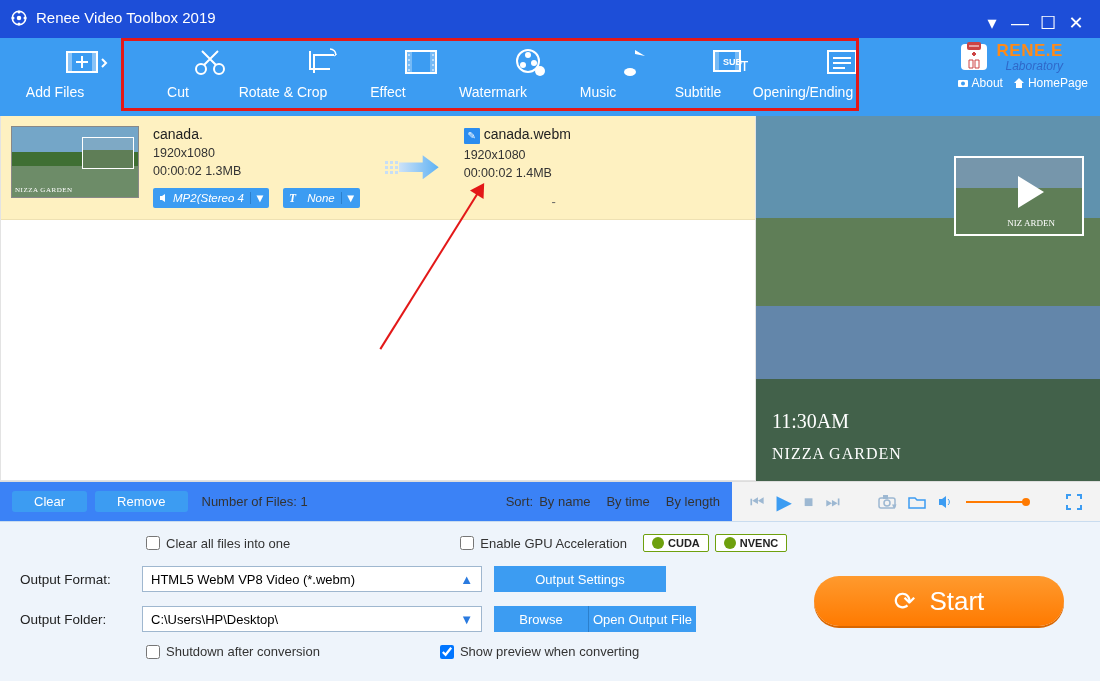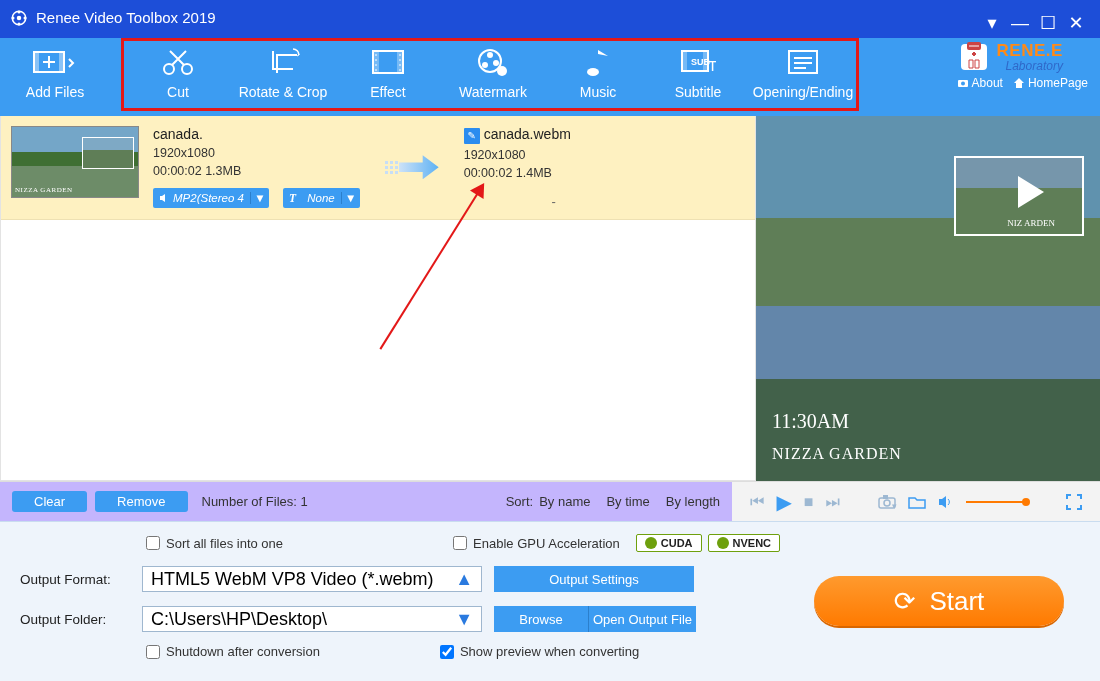--- a/index.html
+++ b/index.html
@@ -3,21 +3,21 @@
 <meta charset="utf-8">
 <style>
   * { box-sizing: border-box; margin: 0; padding: 0; font-family: "Segoe UI", Arial, sans-serif; }
   body { background: #f8f8f8; width: 1100px; height: 681px; overflow: hidden; }
   .titlebar { background: #1d4ed8; color: #fff; height: 38px; display: flex; align-items: flex-start; padding: 9px 10px; font-size: 15px; }
   .app-icon { width: 18px; height: 18px; margin-right: 8px; }
   .titlebar-gap { flex: 1; }
   .win-btn { width: 28px; height: 28px; display: flex; align-items: center; justify-content: center; color: #fff; font-size: 18px; cursor: pointer; }
   .toolbar { background: #3C9CF2; height: 78px; display: flex; align-items: flex-start; position: relative; }
   .tb-item { width: 100px; text-align: center; color: #fff; font-size: 14px; padding-top: 6px; cursor: pointer; }
-  .tb-item .ic { height: 36px; display: flex; align-items: center; justify-content: center; }
+  .tb-item .ic { height: 36px; display: flex; align-items: center; justify-content: flex-end; }
   .tb-item .lbl { margin-top: 4px; }
   .tb-item.wide { width: 110px; }
   .toolbar-highlight { position: absolute; left: 121px; top: 0; width: 738px; height: 73px; border: 3px solid #E31818; pointer-events: none; }
   .brand { position: absolute; right: 12px; top: 2px; text-align: right; color: #fff; font-size: 10.5px;}
   .brand-logo { display:flex; align-items:center; gap:6px;}
   .brand-text { font-size:17px; color:#FF8A17; font-weight:bold; letter-spacing:0.5px; font-family:"Trebuchet MS",sans-serif;}
   .brand-sub { font-style:italic; font-size:12px; color:#2F68C9; margin-top:-2px;}
   .brand-links { display:flex; gap:10px; justify-content:flex-end; margin-top:2px; font-size:12px; }
   .brand-links span { display:flex; align-items:center; gap:3px; cursor:pointer;}
   .work { display: flex; height: 365px; background:#fff;}
@@ -39,42 +39,42 @@
   .sel-btn .txt { padding:0 6px; border-right:1px solid #2b7fcc; display:flex; align-items:center; gap:4px;font-style:italic;}
   .sel-btn .dd { width:18px; text-align:center;}
   .dash-col { width:180px; text-align:center; color:#666; font-size:13px; padding-top:32px;}
   .preview { width: 344px; background:#000; display:flex; flex-direction:column;}
   .preview-img { flex:1; position:relative; background:linear-gradient(#6092ae 0 28%, #5f7e57 28% 52%, #6386aa 52% 72%, #42614a 72%); overflow:hidden;}
   .pv-inset { position:absolute; right:16px; top:40px; width:130px; height:80px; border:2px solid #fff; background:linear-gradient(#7696ab 40%,#5f7e57 40%);}
   .play-big { position:absolute; right:56px; top:60px; width:0;height:0; border-left:26px solid #fff; border-top:16px solid transparent; border-bottom:16px solid transparent;}
   .pv-time { position:absolute; left:16px; bottom:48px; color:#fff; font-family:Georgia,serif; font-size:20px;}
   .pv-title { position:absolute; left:16px; bottom:18px; color:#fff; font-family:Georgia,serif; font-size:16px; letter-spacing:1px;}
   .pv-inset-txt { position:absolute; right:45px; top:102px; color:#fff; font-size:9px; font-family:serif;}
-  .bottom-strip { background:#c4b5fd; border-top:1px solid #ddd; display:flex; align-items:center; padding:8px 12px; height:40px;}
+  .bottom-strip { background:#3b82f6; border-top:1px solid #ddd; display:flex; align-items:center; padding:8px 12px; height:40px;}
   .btn-blue { background:#3C9CF2; color:#fff; border-radius:3px; padding:3px 22px; font-size:13px; cursor:pointer; margin-right:8px;}
   .nfiles { font-size:13px; color:#333; margin-left:6px;}
   .sort { margin-left:auto; font-size:13px; color:#333; display:flex; gap:16px;}
   .sort .s { cursor:pointer;}
   .player-ctrl { width:368px; display:flex; align-items:center; gap:12px; padding:6px 18px; background:#f3f3f3; border-top:1px solid #ddd;}
   .pc-ic { color:#3C9CF2; font-size:16px; cursor:pointer; display:flex; align-items:center; justify-content:center;}
   .vol-line { width:60px; height:2px; background:#FF7A00; position:relative;}
   .vol-line::after{content:"";position:absolute;right:-4px;top:-3px;width:8px;height:8px;background:#FF7A00;border-radius:50%;}
   .settings { background:#eef4fb; border-top:1px solid #c9dcef; padding:12px 20px 14px 20px; position:relative; height:160px;}
   .chk { display:flex; align-items:center; gap:6px; font-size:13px; color:#333;}
   .chk input { width:14px; height:14px;}
   .top-chks { display:flex; gap:170px; margin-left:126px; align-items:center;}
   .gpu-badges { display:flex; gap:6px; margin-left:16px;}
   .gpu-badge { border:1.5px solid #6ea00d; color:#222; font-size:11px; font-weight:bold; padding:2px 8px; border-radius:2px; display:flex; align-items:center; gap:4px; background:#fff;}
   .gpu-badge .eye { width:12px;height:12px;background:#6ea00d;border-radius:50%;}
   .form-row { display:flex; align-items:center; margin-top:14px; gap:12px;}
   .form-lbl { width:110px; font-size:13.5px; color:#222;}
-  .form-inp { width:340px; height:26px; border:1px solid #9fb7cf; background:#fff; font-size:18px; padding:0 8px; display:flex; align-items:center; justify-content:space-between;}
+  .form-inp { width:340px; height:26px; border:1px solid #9fb7cf; background:#fff; font-size:13px; padding:0 8px; display:flex; align-items:center; justify-content:space-between;}
   .form-inp .dd { color:#2a7adf;}
   .side-btn { background:#3C9CF2; color:#fff; font-size:13px; height:26px; display:flex; align-items:center; justify-content:center; cursor:pointer;}
-  .side-btn.wide{ width:200px;}
+  .side-btn.wide{ width:172px;}
   .side-btn.sm{ width:94px;}
   .side-btn.sm2{ width:108px;}
   .bottom-chks { display:flex; gap:120px; margin-left:126px; margin-top:12px;}
   .start-btn { position:absolute; right:36px; top:54px; width:250px; height:50px; border-radius:25px; background:linear-gradient(#FF9A2E,#FF7A00); color:#fff; font-size:26px; display:flex; align-items:center; justify-content:center; gap:14px; cursor:pointer; box-shadow:0 2px 0 #d96600;}
   .start-btn .ric { font-size:26px;}
   .redarrow { position:absolute; left:480px; top:72px; width:2px; height:190px; background:#E31818; transform:rotate(32deg); transform-origin:top;}
   .redarrow::before { content:""; position:absolute; top:-6px; left:-7px; border-bottom:14px solid #E31818; border-left:8px solid transparent; border-right:8px solid transparent;}
   svg { display:block;}
 </style>
 </head>
@@ -325,21 +325,21 @@
           <path d="M1 5V1h4M15 5V1h-4M1 11v4h4M15 11v4h-4" fill="none" stroke="#3C9CF2" stroke-width="2"></path>
         </svg>
       </span>
   </div>
 </div>
 
 <div class="settings">
   <div class="top-chks">
     <label class="chk">
         <input type="checkbox" style="">
-        <span>Sort all files into one</span>
+        <span>Clear all files into one</span>
       </label>
     <div style="display:flex;align-items:center">
       <label class="chk">
           <input type="checkbox" style="">
           <span>Enable GPU Acceleration</span>
         </label>
       <div class="gpu-badges">
         <div class="gpu-badge">
             <span class="eye"></span>
             <span>CUDA</span>

